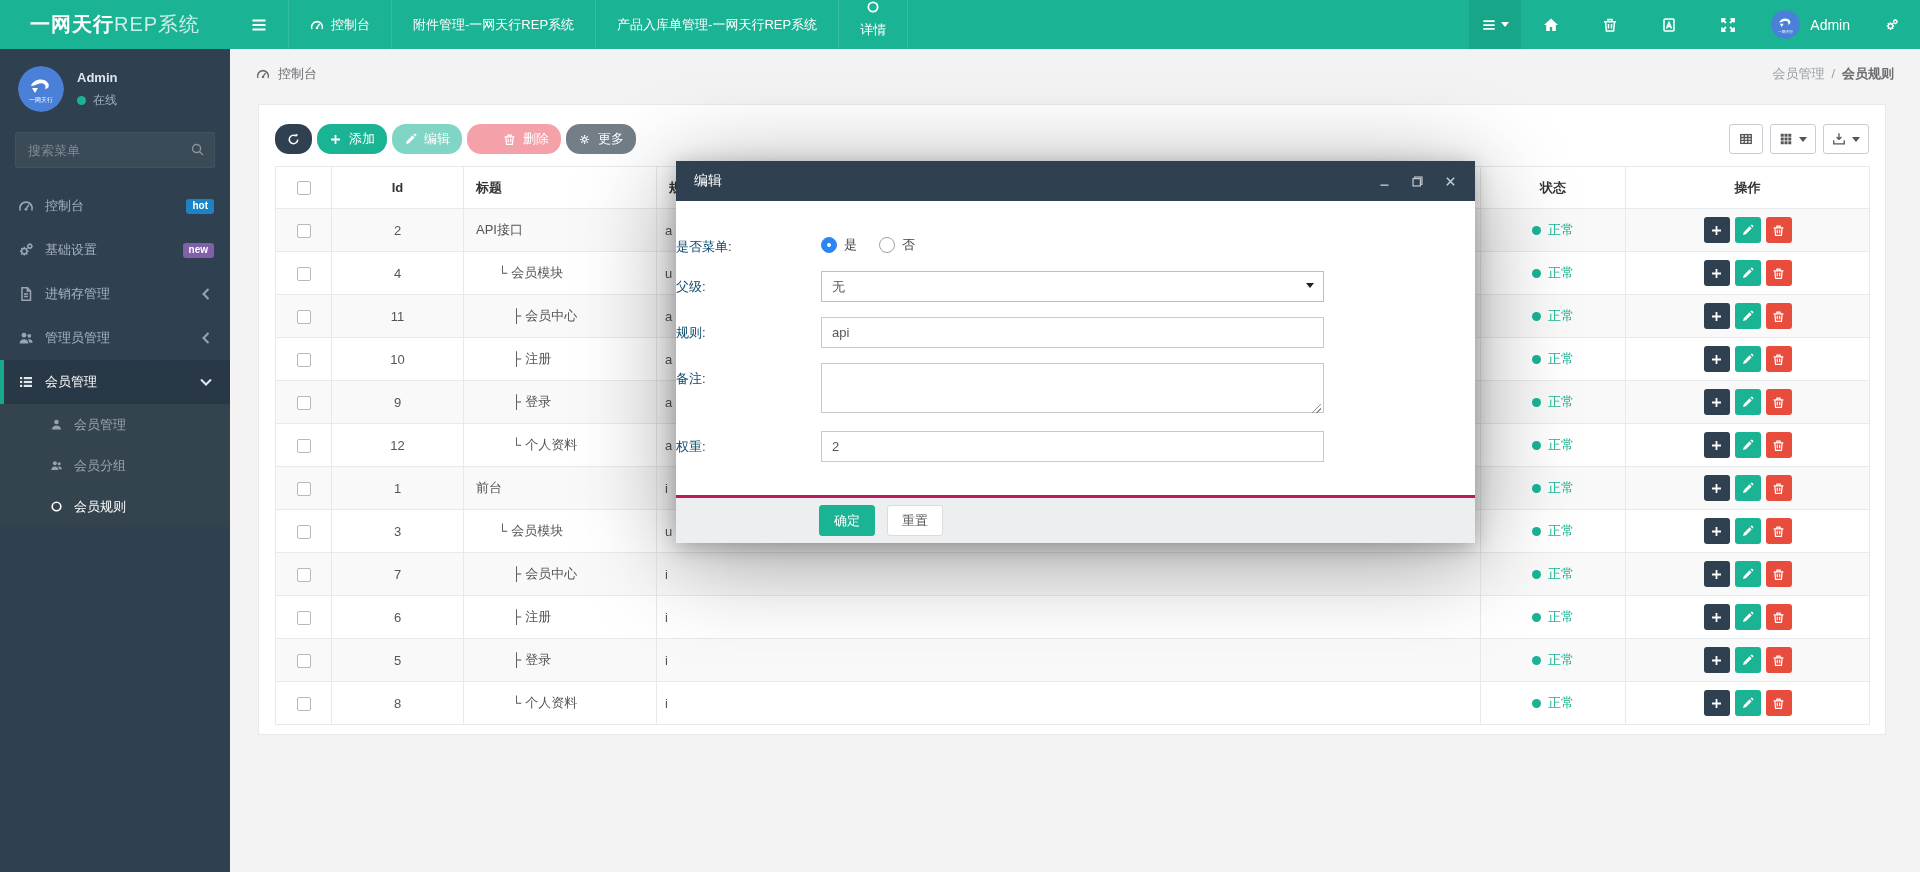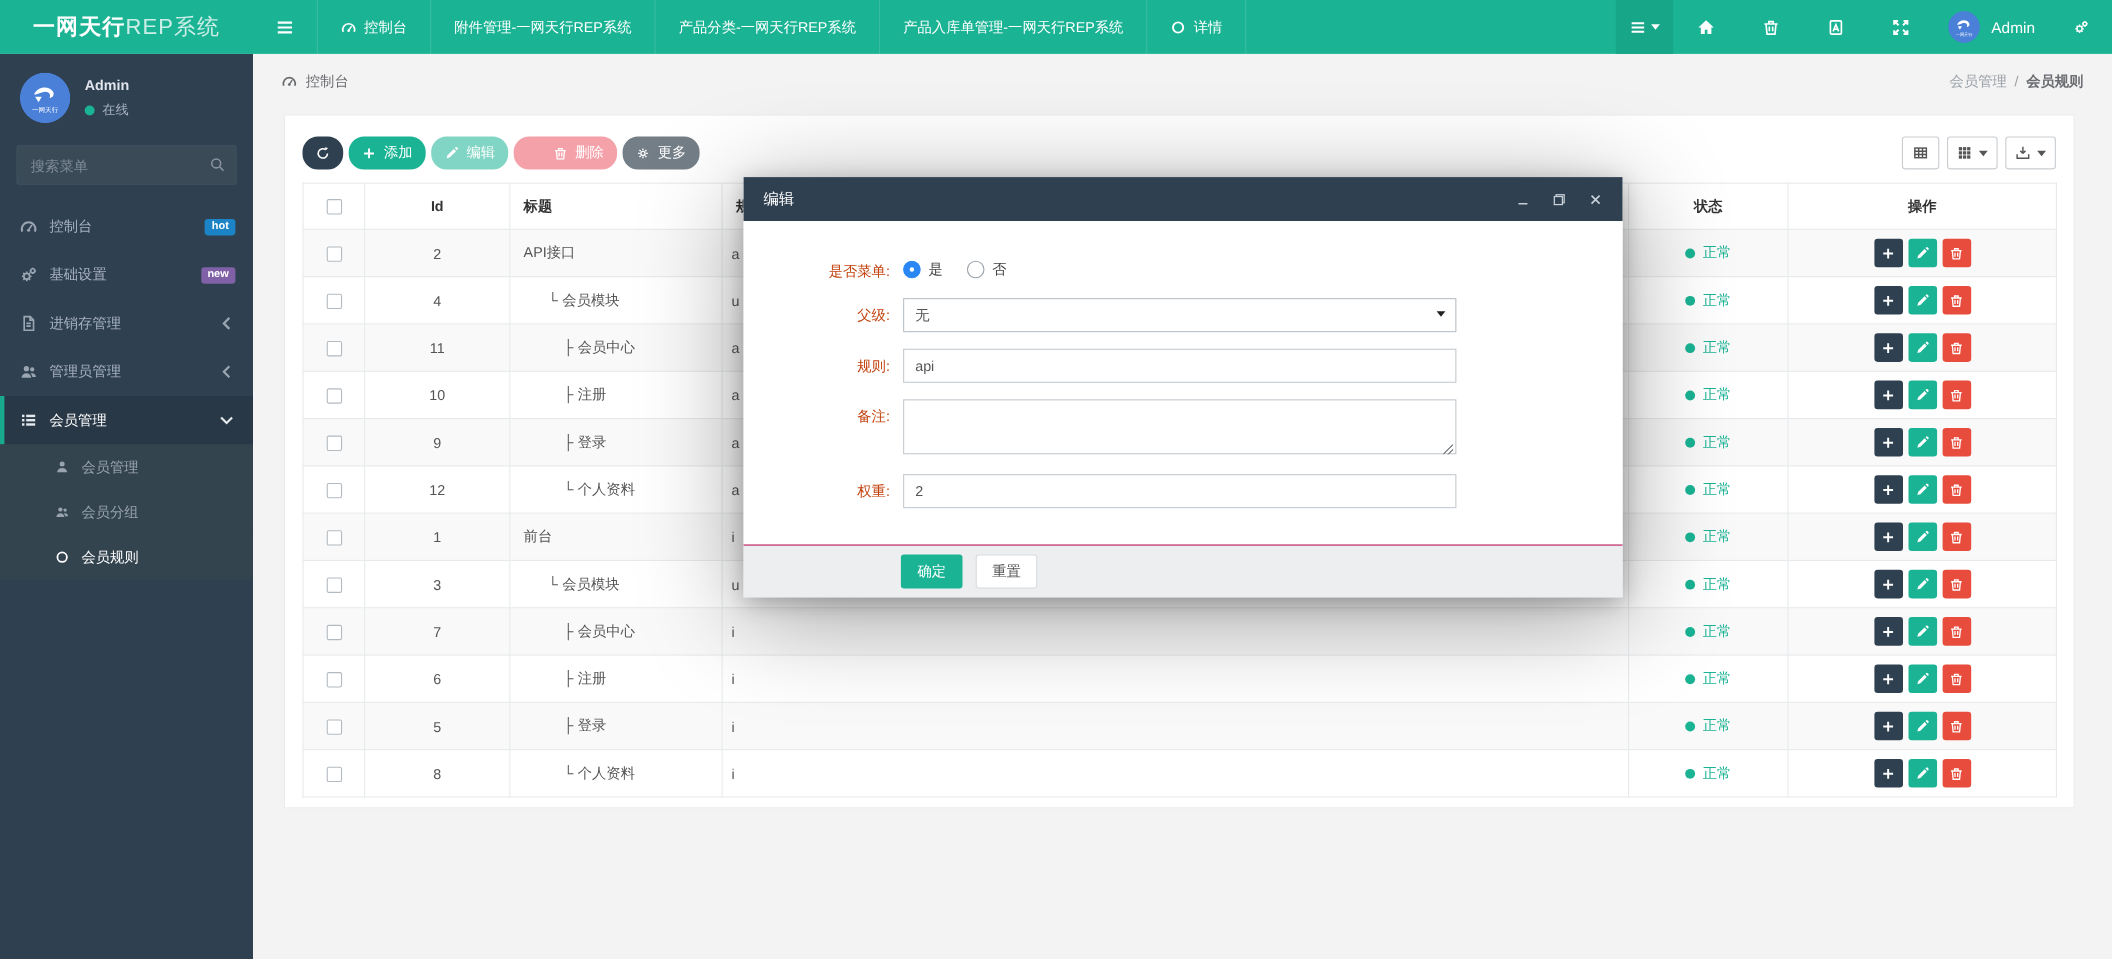--- a/index.html
+++ b/index.html
@@ -13,21 +13,21 @@
 
   
   .navbar { position:absolute; top:0; left:0; right:0; height:49px; background:#1ab394; display:flex; align-items:stretch; color:#fff; z-index:30; }
   .logo { width:230px; display:flex; align-items:center; padding-left:30px; font-size:20px; letter-spacing:1px; cursor:pointer; }
   .brand-b { font-weight:bold; color:#fff; }
   .brand-l { font-weight:normal; color:rgba(255,255,255,.78); }
   .nav-toggle { width:58px; display:flex; align-items:center; justify-content:center; cursor:pointer; }
   .nav-toggle .i { width:16px; height:16px; }
   .nav-tabs { display:flex; align-items:stretch; }
   .nav-tab { display:flex; align-items:center; gap:7px; padding:0 21px; font-size:13px; border-left:1px solid rgba(255,255,255,.13); cursor:pointer; white-space:nowrap; }
-  .nav-tab:last-child { border-right:1px solid rgba(255,255,255,.13); }
+  .nav-tab:last-child { border-right:1px solid rgba(255,255,255,.13);flex-direction:column; }
   .nav-right { margin-left:auto; display:flex; align-items:stretch; }
   .nav-dd { width:52px; background:#18a689; display:flex; align-items:center; justify-content:center; gap:5px; cursor:pointer; }
   .nav-ico { width:59px; display:flex; align-items:center; justify-content:center; cursor:pointer; }
   .nav-ico .i { width:16px; height:16px; }
   .nav-user { display:flex; align-items:center; gap:10px; padding:0 14px; cursor:pointer; }
   .nav-avatar { width:29px; height:29px; border-radius:50%; overflow:hidden; }
   .nav-user-name { font-size:14px; }
   .nav-gear { width:56px; display:flex; align-items:center; justify-content:center; cursor:pointer; }
   .caret-down { width:0; height:0; border:4px solid transparent; border-top:5px solid #fff; margin-top:4px; }
 
@@ -94,34 +94,34 @@
   .abtn.a-del  { background:#e74c3c; }
 
   
   .modal { position:absolute; left:676px; top:161px; width:799px; z-index:50; box-shadow:0 15px 90px rgba(0,0,0,.38), 0 4px 20px rgba(0,0,0,.25); background:#fff; }
   .modal-head { height:40px; background:#2f4050; display:flex; align-items:center; padding:0 18px; color:#fff; }
   .modal-title { font-size:14px; }
   .modal-win-btns { margin-left:auto; display:flex; gap:20px; align-items:center; color:#c9d1d8; }
   .modal-win-btns .i { width:13px; height:13px; cursor:pointer; }
   .modal-body { padding:30px 0 18px; background:#fff; }
   .form-row { display:flex; margin-bottom:15px; align-items:flex-start; }
-  .form-label { width:145px; text-align:right; padding-right:12px; color:#c2410c; font-size:13px; padding-top:7px; }
+  .form-label { width:145px; text-align:left; padding-right:12px; color:#0c4a6e; font-size:13px; padding-top:7px; }
   .form-ctl { width:503px; position:relative; }
   .radio-row { display:flex; gap:22px; align-items:center; padding-top:5px; }
   .radio-opt { display:flex; align-items:center; gap:7px; cursor:pointer; color:#444; }
   .radio { width:16px; height:16px; border-radius:50%; border:1px solid #9aa2a9; background:#fff; position:relative; display:inline-block; }
   .radio.on { border-color:#2a86f3; background:#2a86f3; }
   .radio.on::after { content:""; position:absolute; left:5px; top:5px; width:4px; height:4px; border-radius:50%; background:#fff; }
   .sel, .inp { width:100%; height:31px; border:1px solid #b9c0c6; background:#fff; font-size:13px; color:#555; padding:0 26px 0 10px; font-family:inherit; outline:none; border-radius:0; }
   .inp { padding-right:10px; border-color:#c4cacf; }
   .sel-caret { position:absolute; right:10px; top:12px; width:0; height:0; border:4px solid transparent; border-top:5px solid #222; pointer-events:none; }
   .txa { width:100%; height:50px; border:1px solid #c4cacf; resize:none; outline:none; font-family:inherit; font-size:13px; padding:6px 10px; position:relative; }
   .txa-corner { position:absolute; right:3px; bottom:3px; width:9px; height:9px; pointer-events:none;
     background:linear-gradient(135deg, transparent 0 45%, #8a8f94 45% 55%, transparent 55% 72%, #8a8f94 72% 82%, transparent 82%); }
-  .modal-foot { height:48px; background:#eceef0; border-top:1px solid #be185d; display:flex; align-items:center; padding-left:143px; gap:12px; }
+  .modal-foot { height:48px; background:#eceef0; border-top:3px solid #be185d; display:flex; align-items:center; padding-left:143px; gap:12px; }
   .mbtn { height:31px; padding:0 14px; border-radius:3px; font-size:13px; cursor:pointer; font-family:inherit; }
   .mbtn.ok { background:#1ab394; border:1px solid #1ab394; color:#fff; }
   .mbtn.reset { background:#fff; border:1px solid #d8dcdf; color:#555; }
 </style>
 </head>
 <body>
 
 <div class="navbar">
   <div class="logo">
     <span class="brand-b">一网天行</span>
@@ -140,23 +140,20 @@
           <svg viewBox="0 0 16 16" fill="none" stroke="currentColor" stroke-width="1.5">
             <path stroke-width="1.8" d="M2.2 12.5a6.2 6.2 0 1 1 11.6 0"></path>
             <path d="M8 11l3-4.4"></path>
             <circle cx="8" cy="11.3" r="1.4" fill="currentColor" stroke="none"></circle>
           </svg>
         </span>
         <span>控制台</span>
       </div>
       <div class="nav-tab">
         <span>附件管理-一网天行REP系统</span>
-      </div>
-      <div class="nav-tab">
-        <span>产品分类-一网天行REP系统</span>
       </div>
       <div class="nav-tab">
         <span>产品入库单管理-一网天行REP系统</span>
       </div>
       <div class="nav-tab">
         <span class="i">
           <svg viewBox="0 0 16 16" fill="none" stroke="currentColor" stroke-width="1.5">
             <circle cx="8" cy="8" r="5.3" stroke-width="2"></circle>
           </svg>
         </span>

